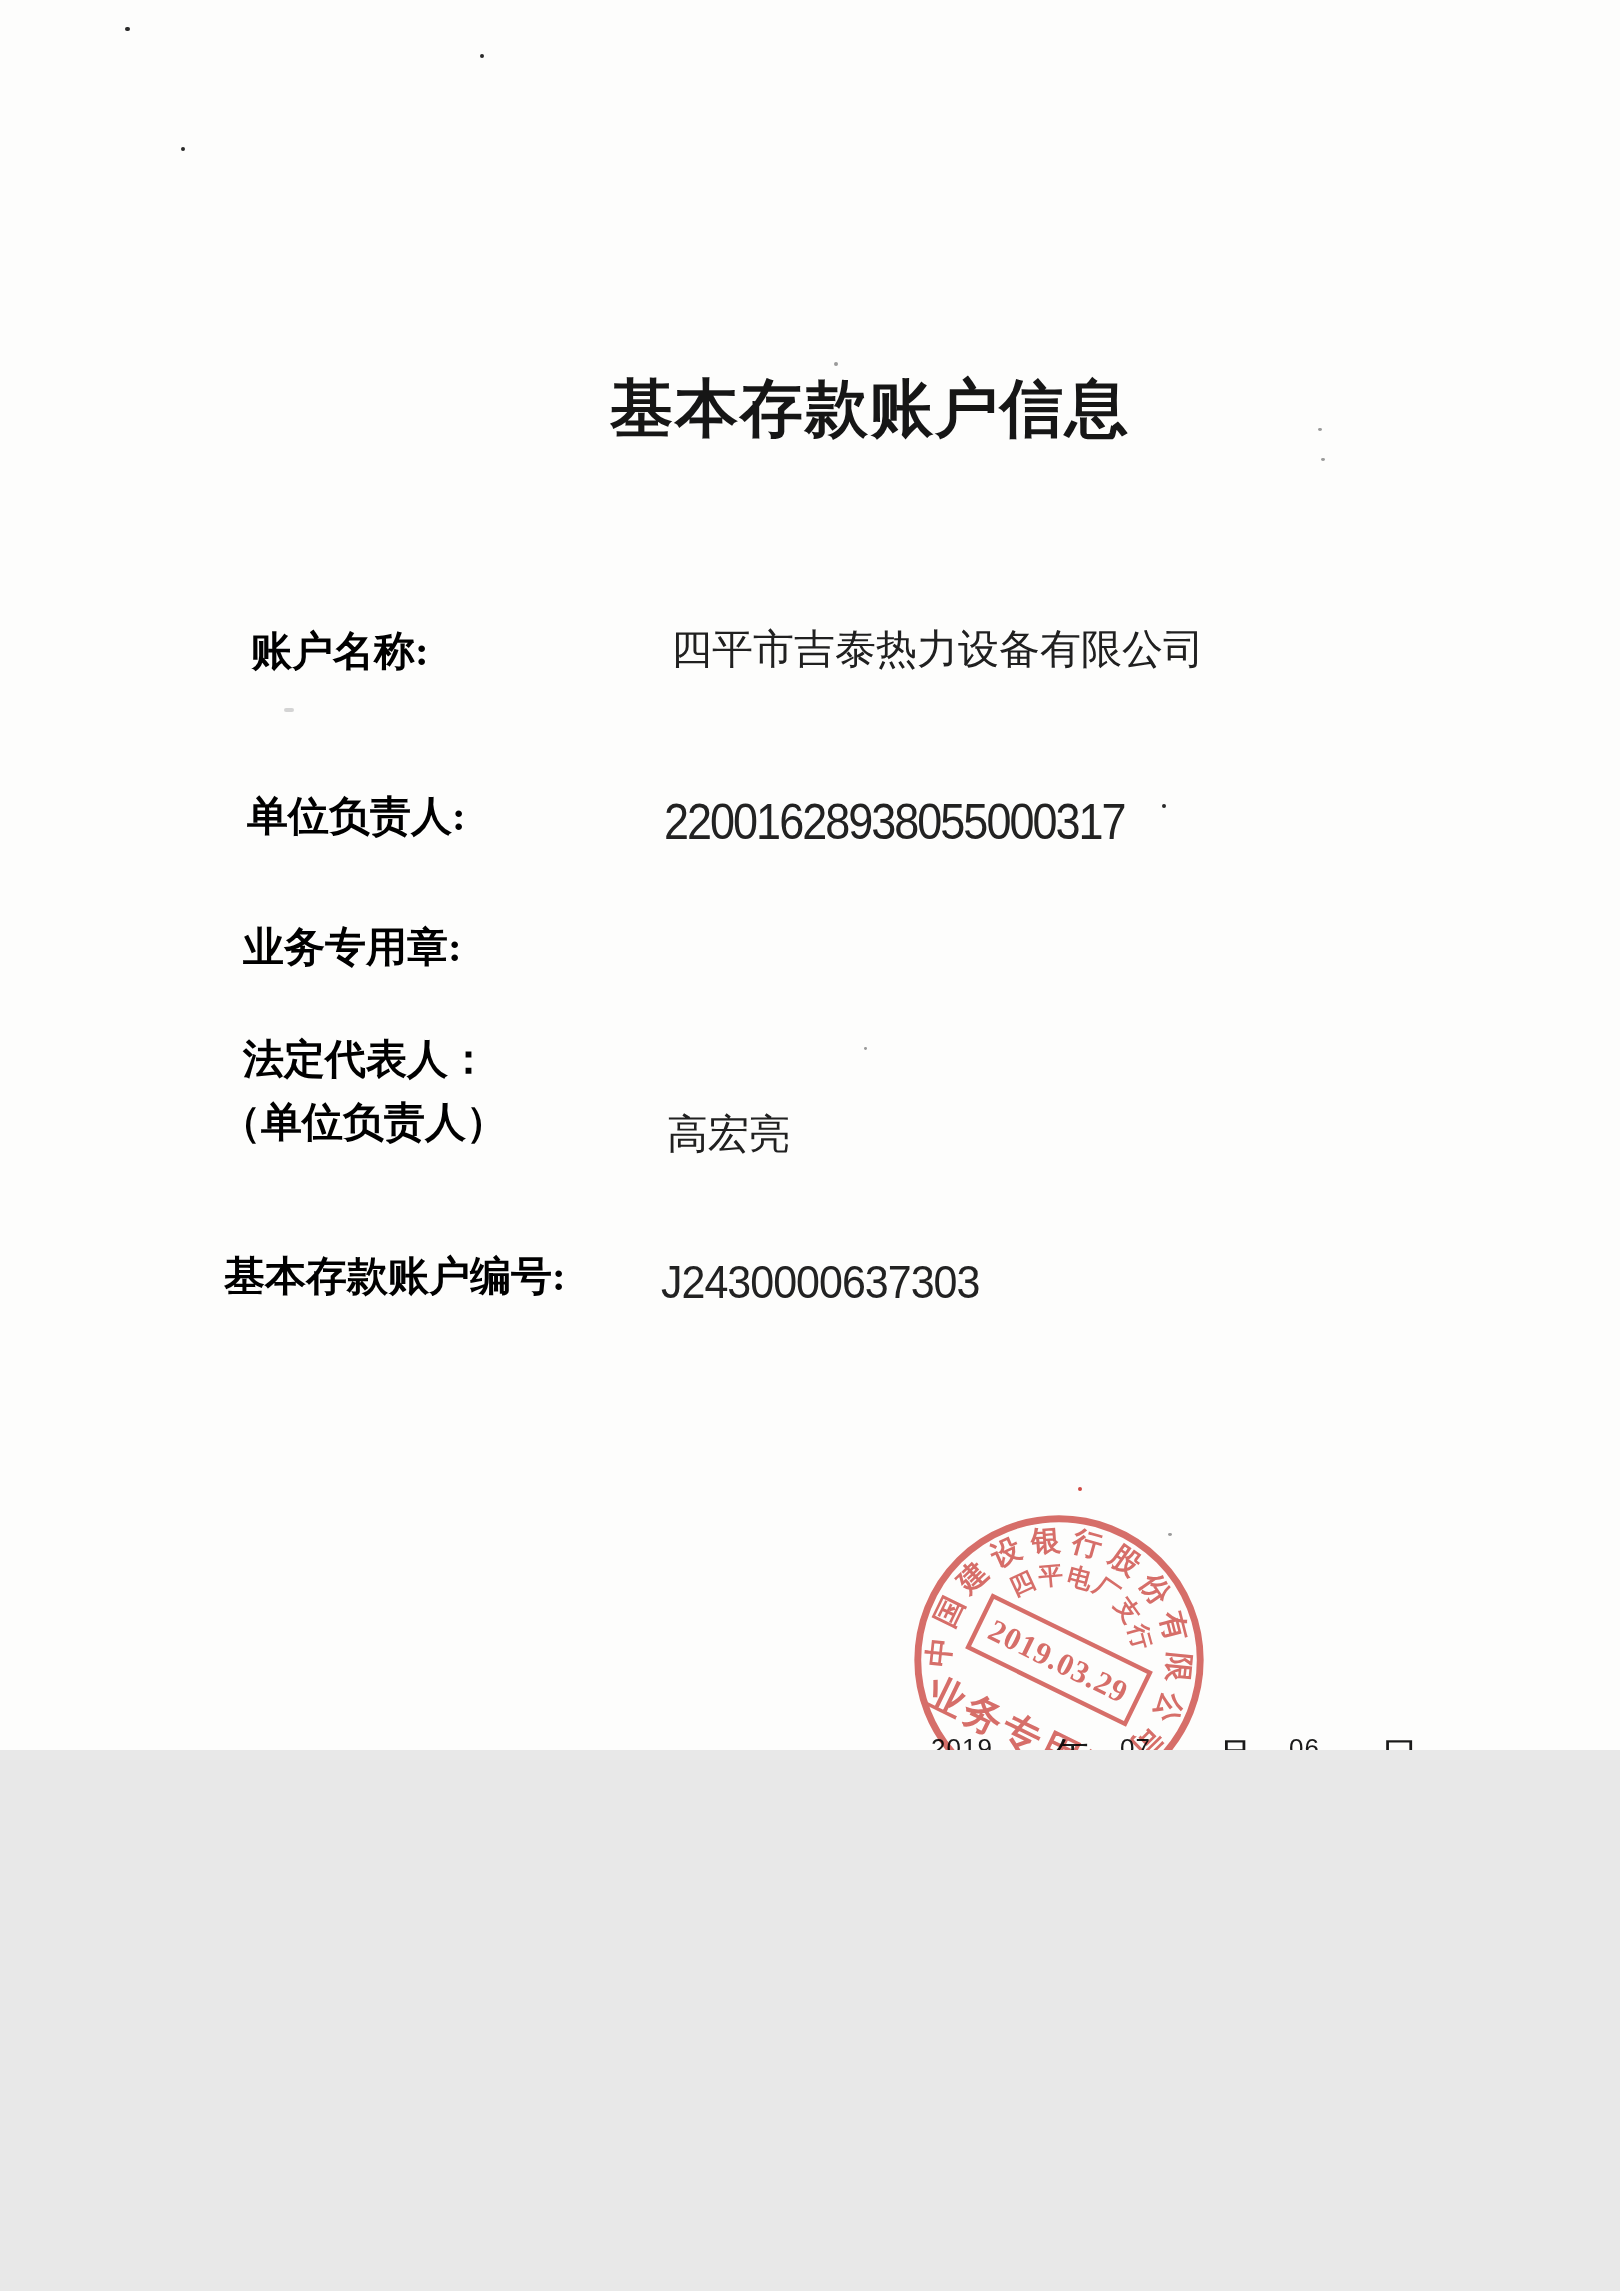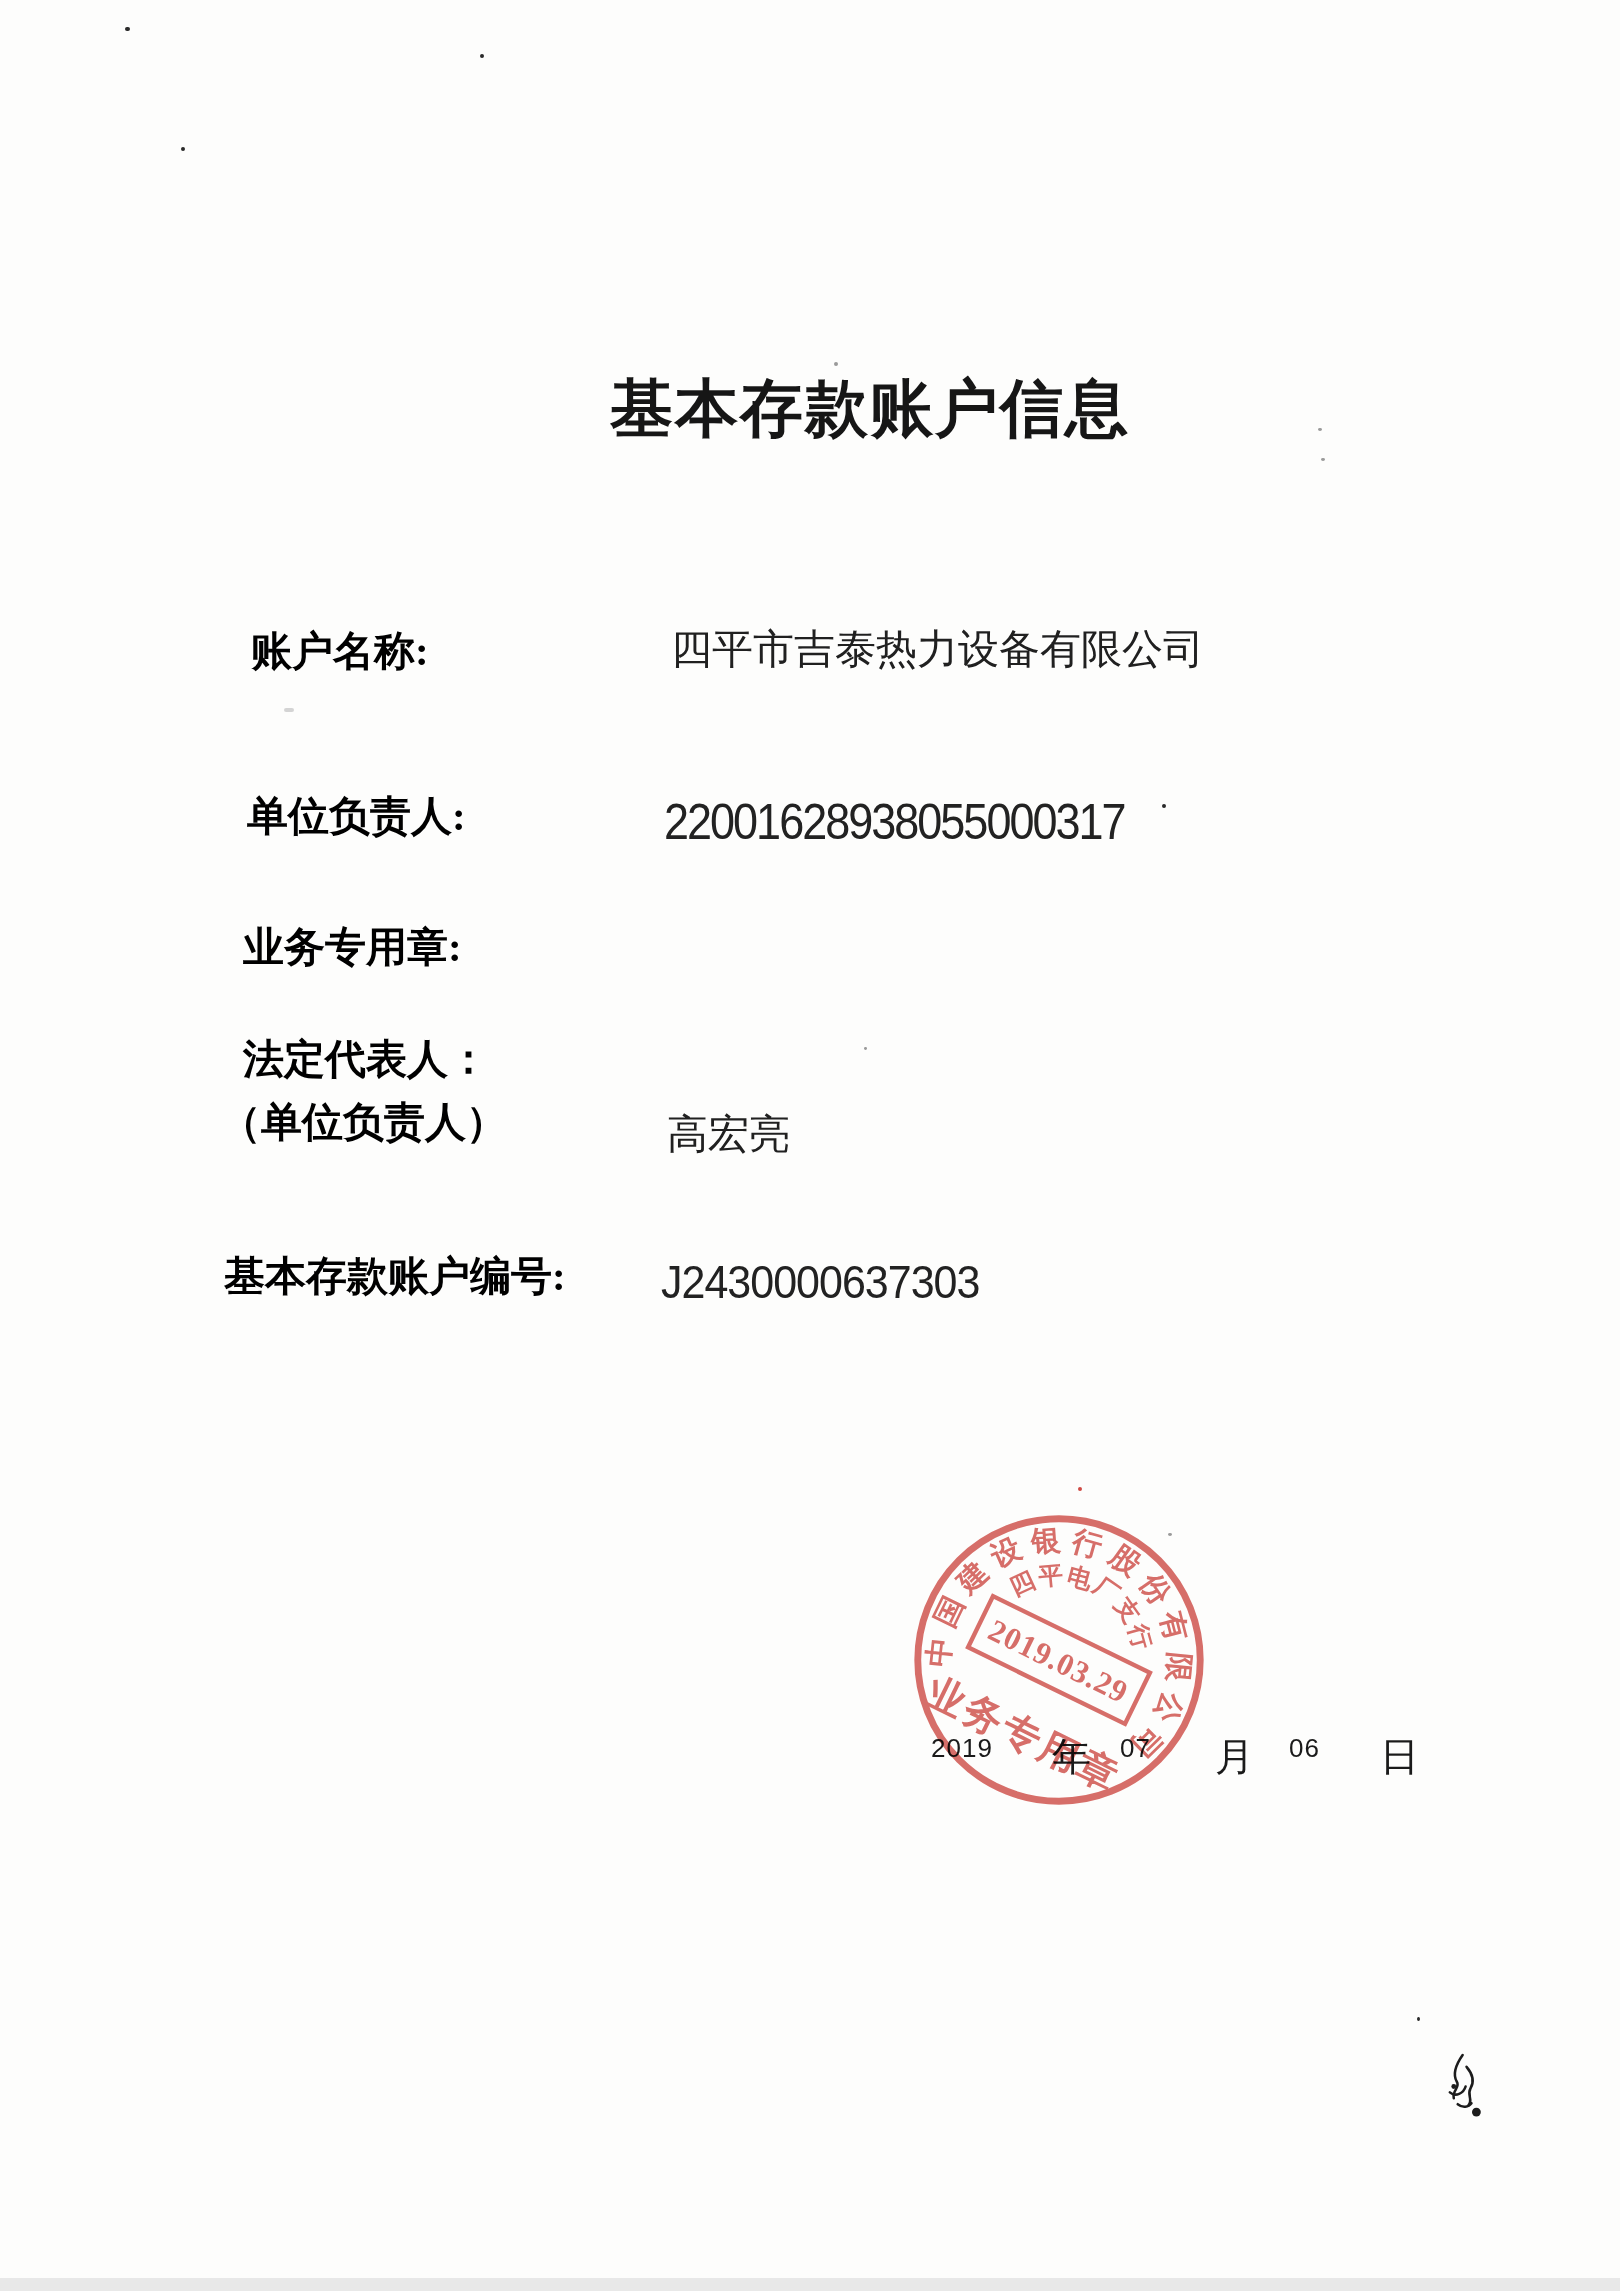--- a/index.html
+++ b/index.html
@@ -1,18 +1,18 @@
 <!DOCTYPE html>
 <html><head>
 <meta charset="utf-8">
 <style>
   html,body{margin:0;padding:0;background:#e8e8e8;}
   .page{
     position:relative;
-    width:1620px;height:2278px;
+    width:1620px;height:1750px;
     background:#fdfdfc;
     overflow:hidden;
     font-family:"Liberation Serif","DejaVu Serif",serif;
     color:#1e1e1e;
   }
   .abs{position:absolute;line-height:1;white-space:nowrap;}
   .title{
     font-size:63px;font-weight:bold;letter-spacing:2px;
     color:#161616;
   }

